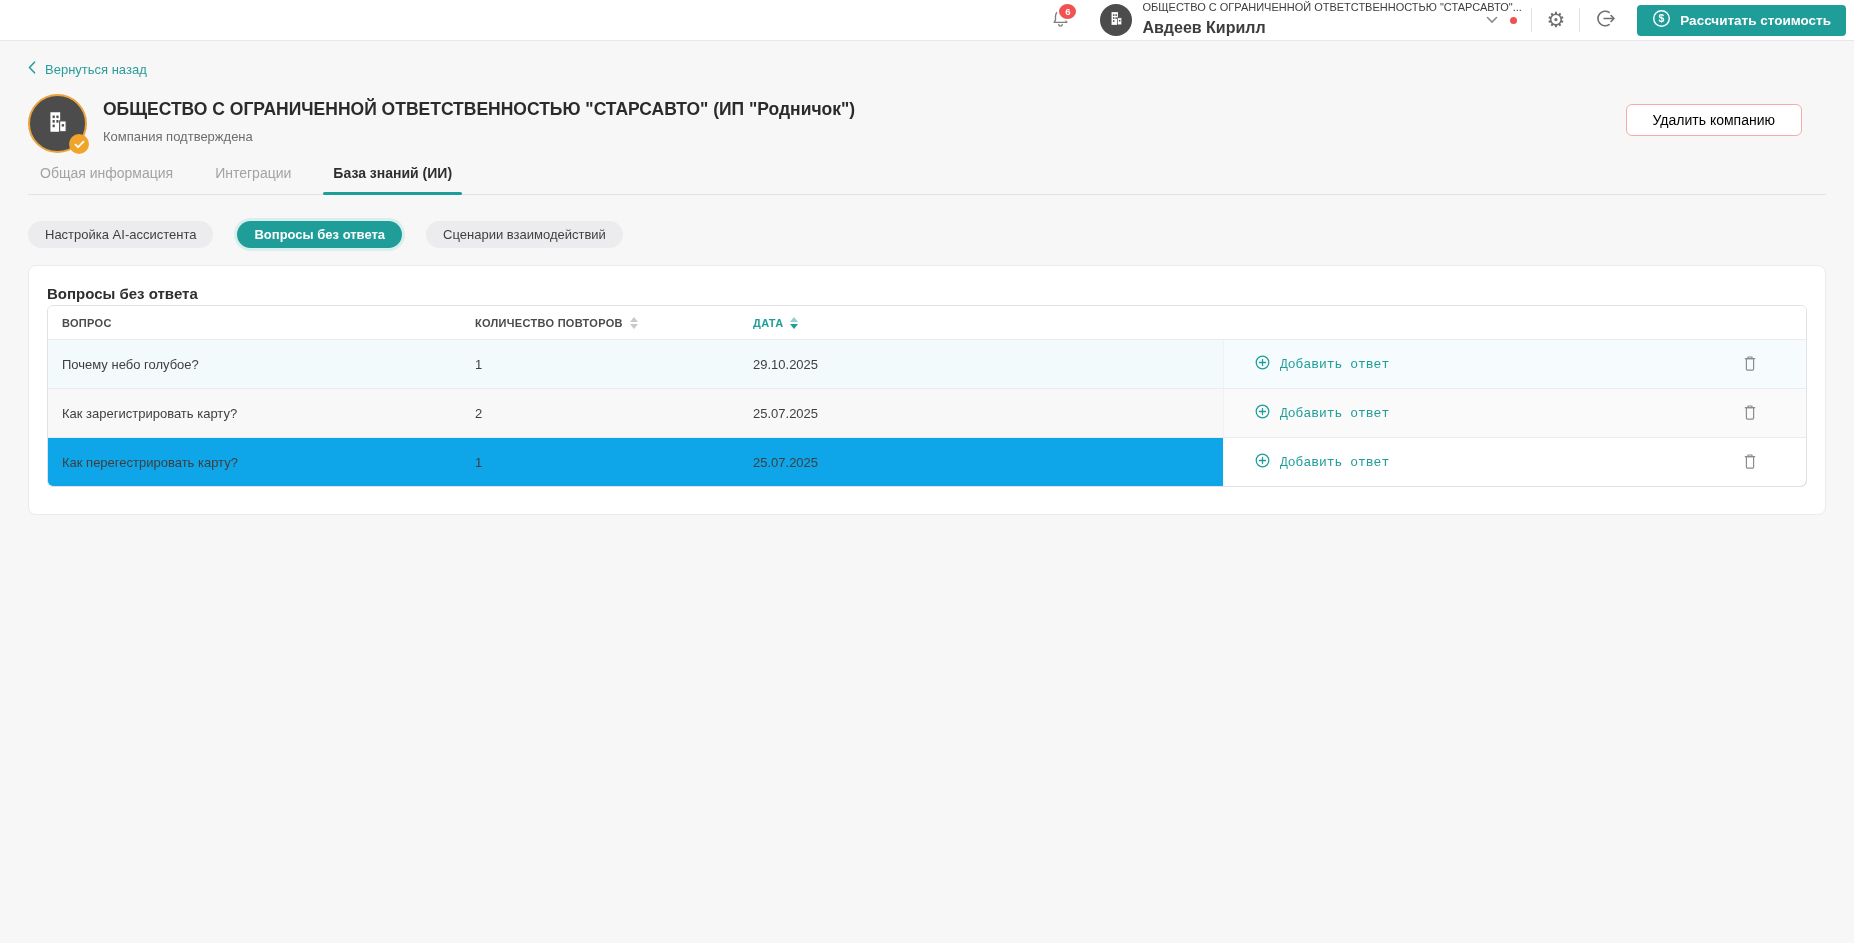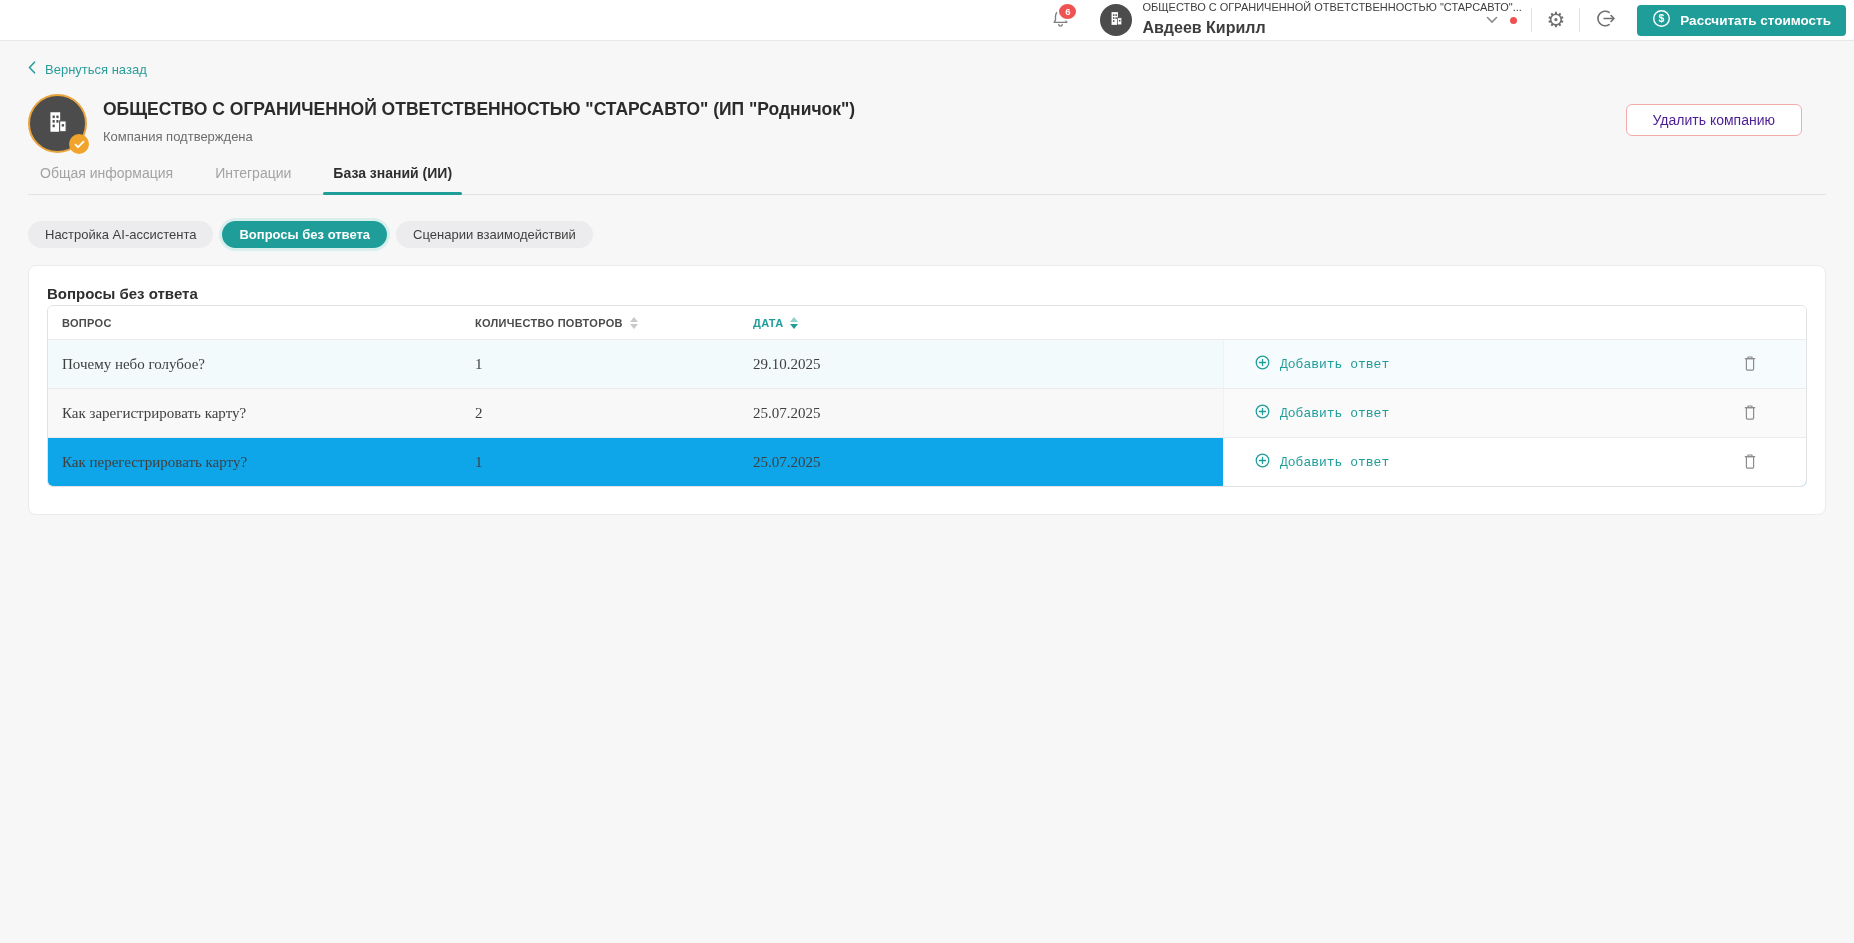--- a/index.html
+++ b/index.html
@@ -25,30 +25,30 @@
   
   .content{padding:0 28px;}
   .back-link{margin-top:20px;display:inline-flex;align-items:center;gap:9px;color:#2a9d9a;font-size:13px;cursor:pointer;}
   .header-row{margin-top:16px;display:flex;align-items:flex-start;justify-content:space-between;padding-right:24px;}
   .header-left{display:flex;gap:16px;}
   .avatar-lg{width:55px;height:55px;border-radius:50%;background:#4c4c4c;border:2px solid #e8a33d;display:flex;align-items:center;justify-content:center;position:relative;flex:0 0 auto;}
   .verified-badge{position:absolute;right:-4px;bottom:-3px;width:20px;height:20px;border-radius:50%;background:#f0a42c;display:flex;align-items:center;justify-content:center;}
   .titles{padding-top:5px;}
   .page-title{font-size:17.5px;font-weight:bold;color:#2b2b2b;margin:0;}
   .page-status{font-size:13px;color:#6d6d6d;margin-top:9px;}
-  .delete-btn{margin-top:10px;background:#fff;border:1px solid #f5aba9;border-radius:6px;color:#4c1d95;font-family:"Liberation Sans",sans-serif;font-size:14px;padding:7px 26px;cursor:pointer;}
+  .delete-btn{margin-top:10px;background:#fff;border:1px solid #f5aba9;border-radius:6px;color:#000000;font-family:"Liberation Sans",sans-serif;font-size:14px;padding:7px 26px;cursor:pointer;}
 
   
   .tabs{margin-top:12px;border-bottom:1px solid #e3e3e5;display:flex;gap:22px;padding-left:2px;}
   .tab{font-size:14px;color:#a3a3a5;padding:0 10px 13px;cursor:pointer;position:relative;}
   .tab.active{color:#2f2f2f;font-weight:bold;}
   .tab.active::after{content:"";position:absolute;left:0;right:0;bottom:-1px;height:3px;background:#1f9d99;border-radius:2px;}
 
   
-  .pills{margin-top:26px;display:flex;gap:9px;}
+  .pills{margin-top:26px;display:flex;gap:24px;}
   .pill{background:#ececee;border:none;border-radius:15px;padding:6px 17px;font-family:"Liberation Sans",sans-serif;font-size:13px;color:#3f3f3f;cursor:pointer;}
   .pill.active{background:#1f9d99;color:#fff;font-weight:bold;box-shadow:0 0 0 3px #d8efee;}
 
   
   .card{margin-top:17px;background:#fff;border:1px solid #ebebed;border-radius:8px;padding:19px 18px 20px;min-height:250px;box-sizing:border-box;}
   .card-title{font-size:15px;font-weight:bold;color:#2f2f2f;}
   .found-text{font-size:12.5px;color:#9a9a9c;margin-top:15px;}
 
   
   .table{margin-top:3px;border:1px solid #e2e2e4;border-radius:6px;overflow:hidden;}
@@ -59,21 +59,21 @@
   .th.sorted{color:#1f9d99;}
   .sort{display:inline-flex;flex-direction:column;gap:2px;margin-left:7px;}
   .tri-up{width:0;height:0;border-left:4px solid transparent;border-right:4px solid transparent;border-bottom:5px solid #c9c9cb;}
   .tri-down{width:0;height:0;border-left:4px solid transparent;border-right:4px solid transparent;border-top:5px solid #c9c9cb;}
   .th.sorted .tri-up{border-bottom-color:#8fd2cf;}
   .th.sorted .tri-down{border-top-color:#1f9d99;}
   .t-row{height:48px;border-top:1px solid #ececee;}
   .row-0{background:#f3fafb;}
   .row-1{background:#f8f8f9;}
   .row-2{background:#0ea5e9;}
-  .td{font-size:15px;color:#3f3f3f;padding-left:14px;font-family:Liberation Serif, serif;}
+  .td{font-size:13px;color:#3f3f3f;padding-left:14px;}
   .cell-action{height:100%;display:flex;align-items:center;justify-content:space-between;padding:0 48px 0 30px;border-left:1px solid rgba(0,0,0,0.035);box-sizing:border-box;}
   .row-0 .cell-action{background:#f6fcfd;}
   .row-1 .cell-action{background:#fafafb;}
   .row-2 .cell-action{background:#ffffff;}
   .add-answer{display:inline-flex;align-items:center;gap:9px;color:#1f9d99;font-size:13px;background:none;border:none;font-family:Liberation Mono, monospace;cursor:pointer;padding:0;}
   .trash-btn{background:none;border:none;cursor:pointer;display:flex;align-items:center;padding:0;}
 </style>
 </head>
 <body>
 

